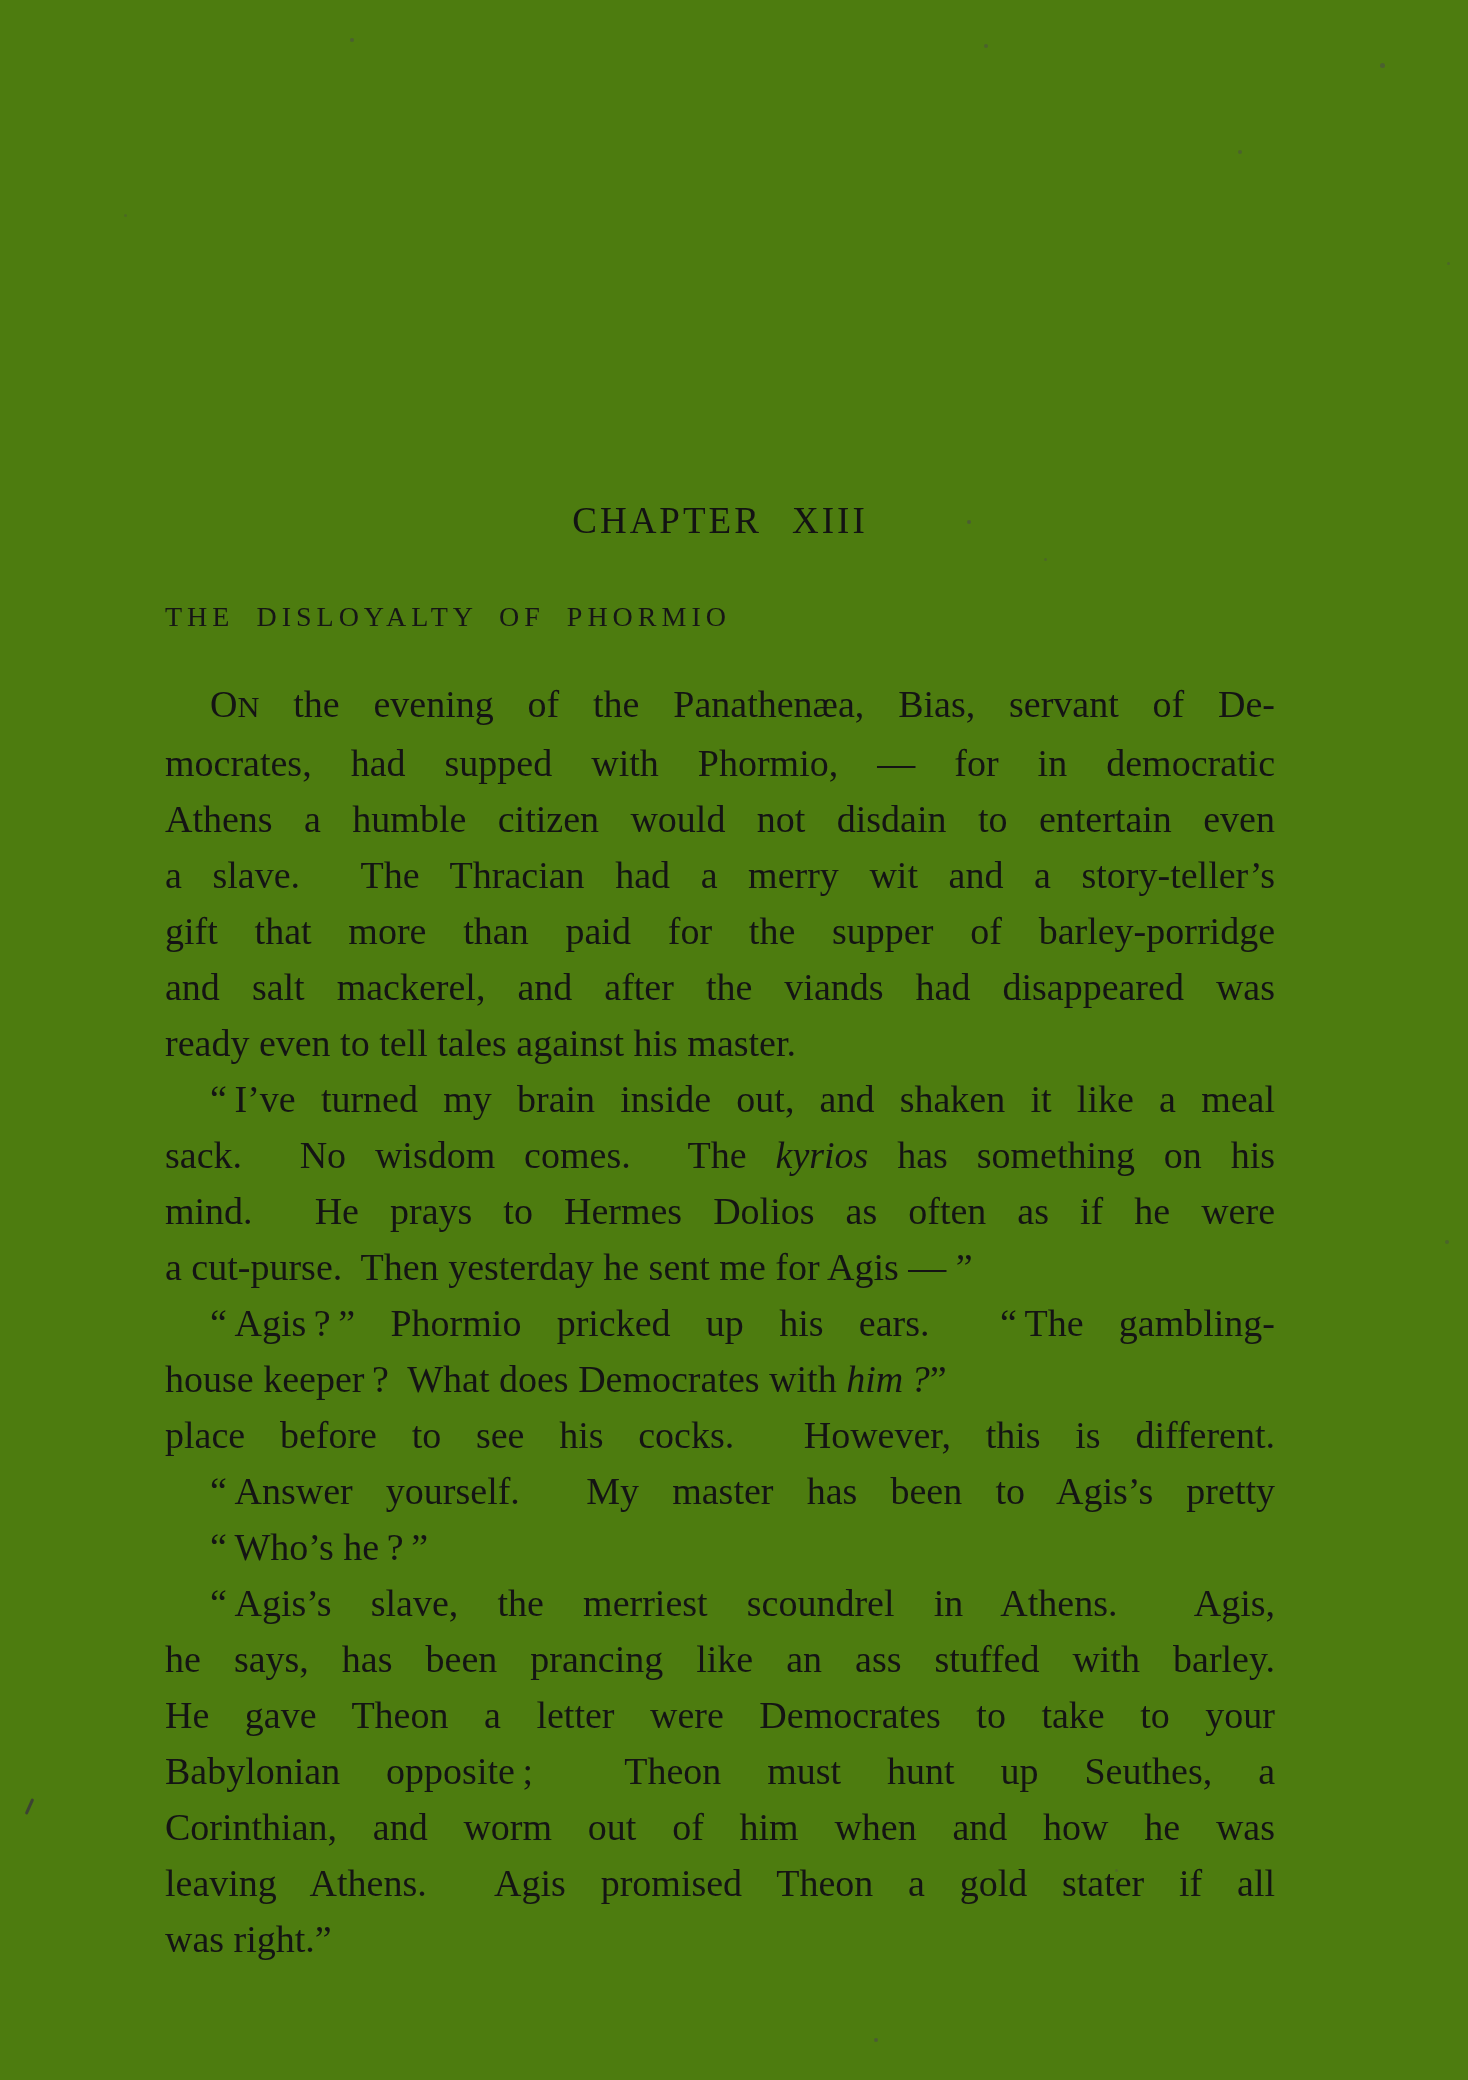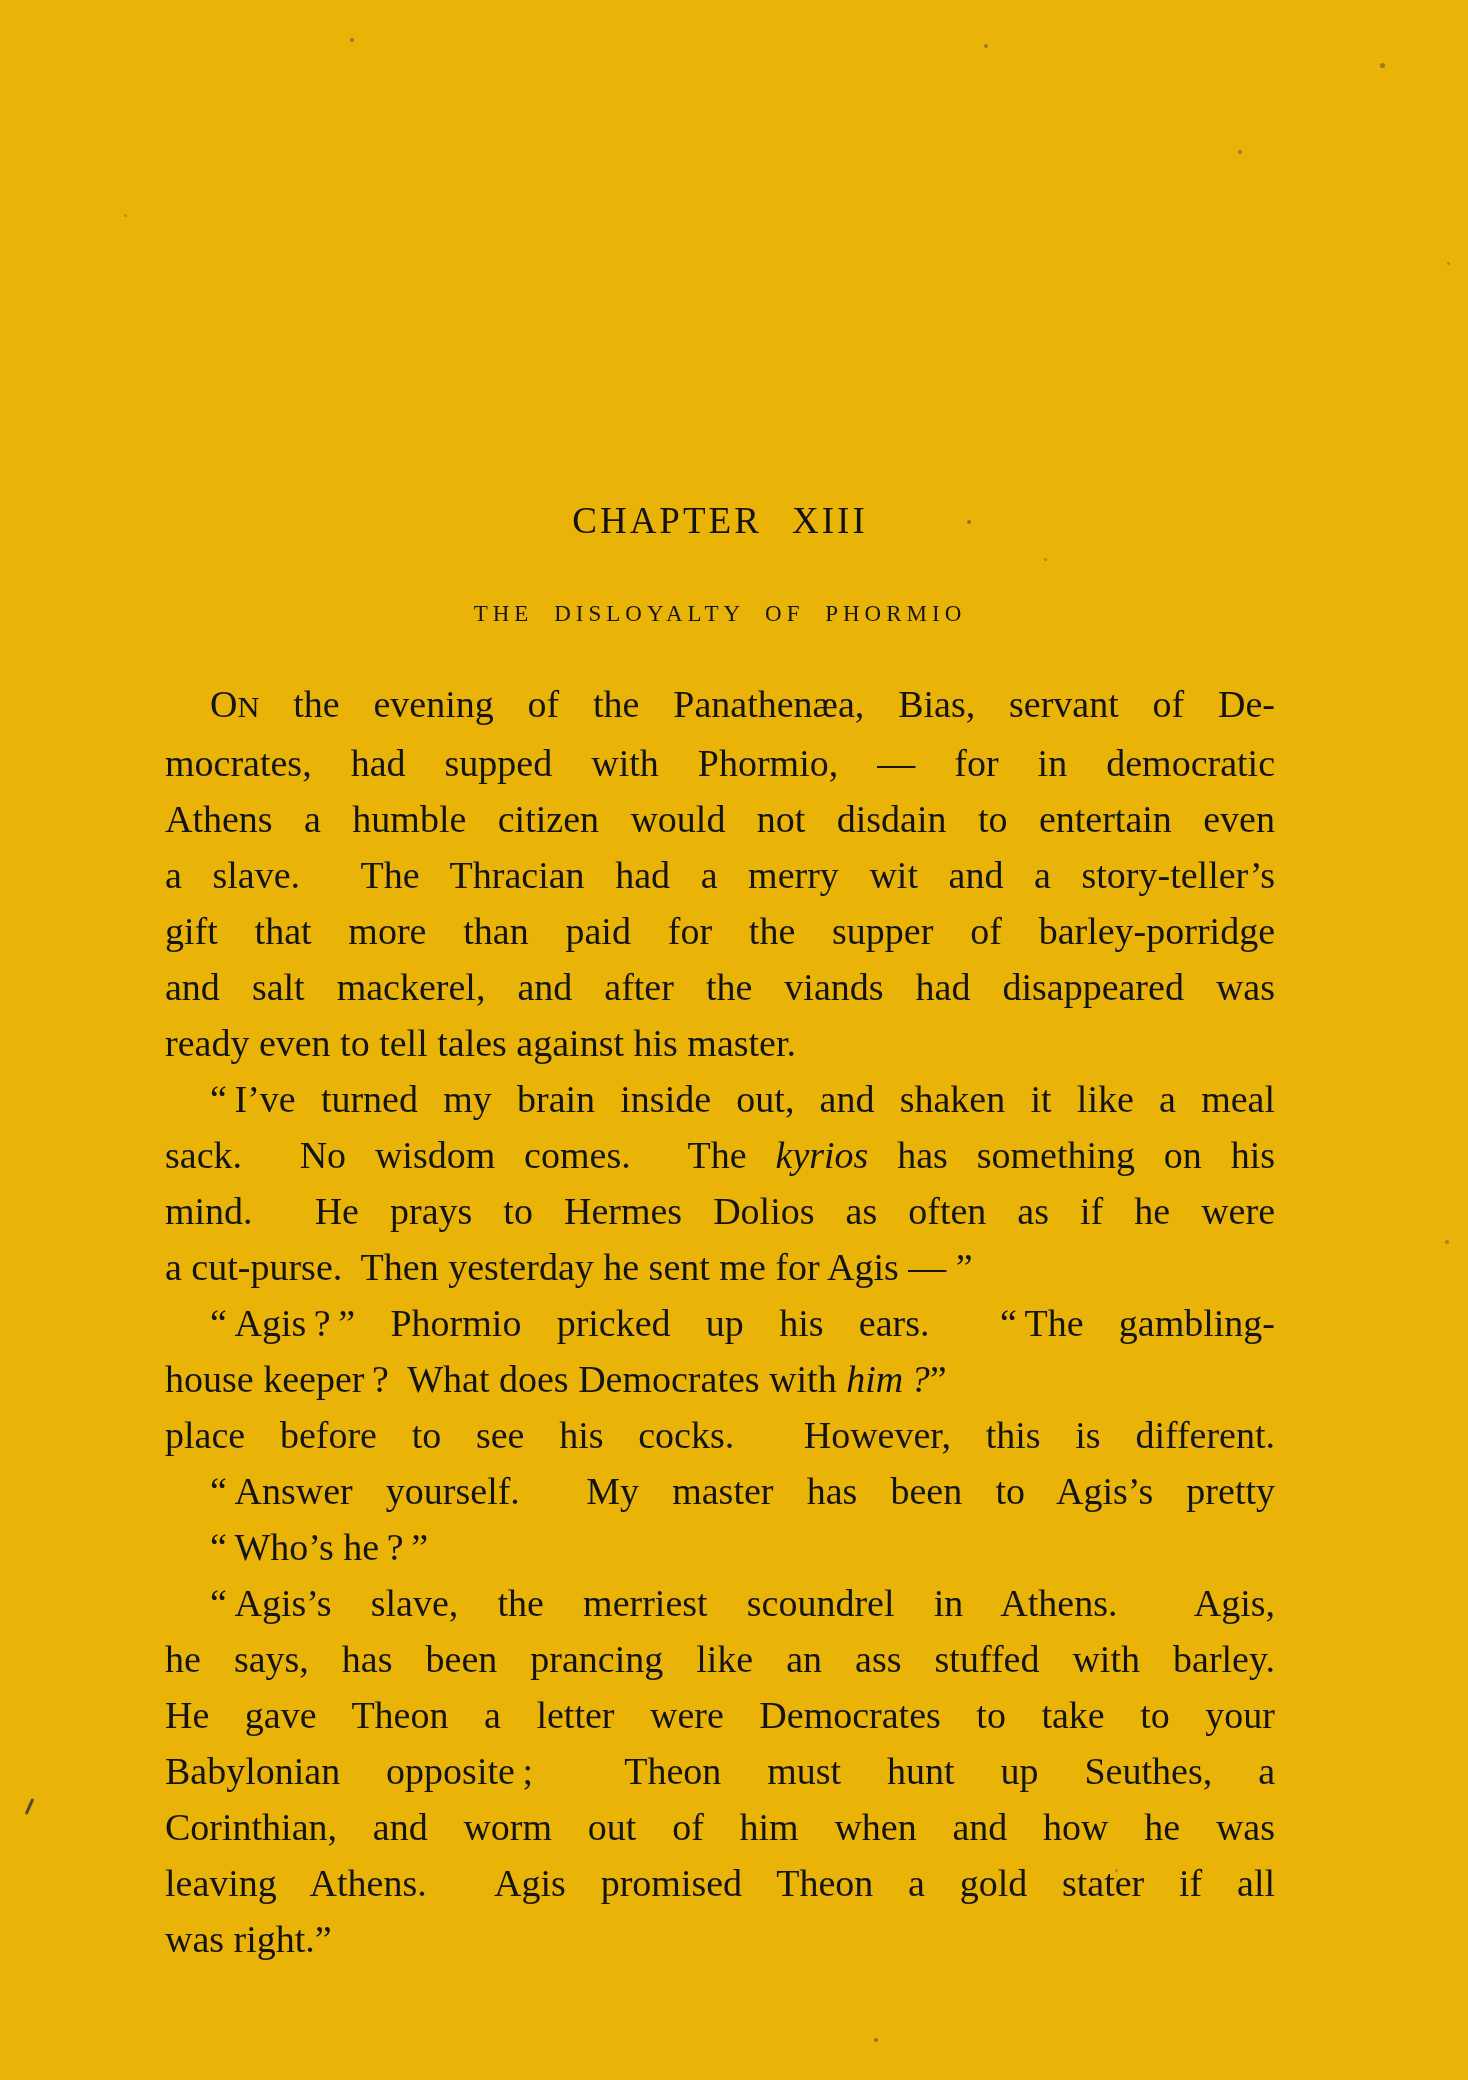--- a/index.html
+++ b/index.html
@@ -1,28 +1,28 @@
 <!DOCTYPE html>
 <html><head>
 <meta charset="utf-8">
 <style>
   html,body{margin:0;padding:0;background:#ffffff;}
   .page{
     position:relative;width:1468px;height:2080px;overflow:hidden;
-    background:#eab308;color:#141414;
+    background:#4d7c0f;color:#141414;
     font-family:"Liberation Serif","DejaVu Serif",serif;
   }
   .chapter-title{
     position:absolute;top:499px;left:165px;width:1110px;
     text-align:center;font-size:37px;letter-spacing:3px;word-spacing:18px;
     color:#131313;
   }
   .section-title{
     position:absolute;top:601px;left:165px;width:1110px;
-    text-align:center;font-size:23px;letter-spacing:5px;word-spacing:10px;
+    font-size:28px;letter-spacing:5px;word-spacing:10px;
     color:#161616;
   }
   .body-text{
     position:absolute;top:676px;left:165px;width:1110px;
     font-size:38px;line-height:56px;
   }
   .line{
     text-align:justify;
     text-align-last:justify;
   }

